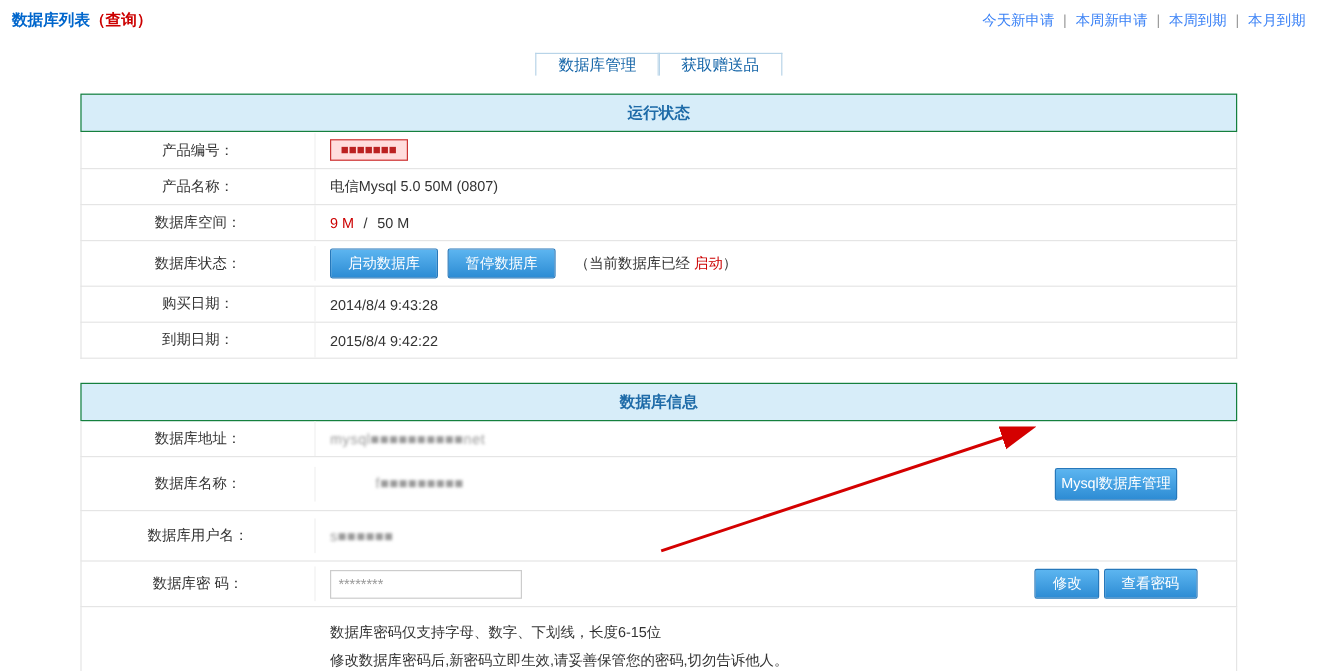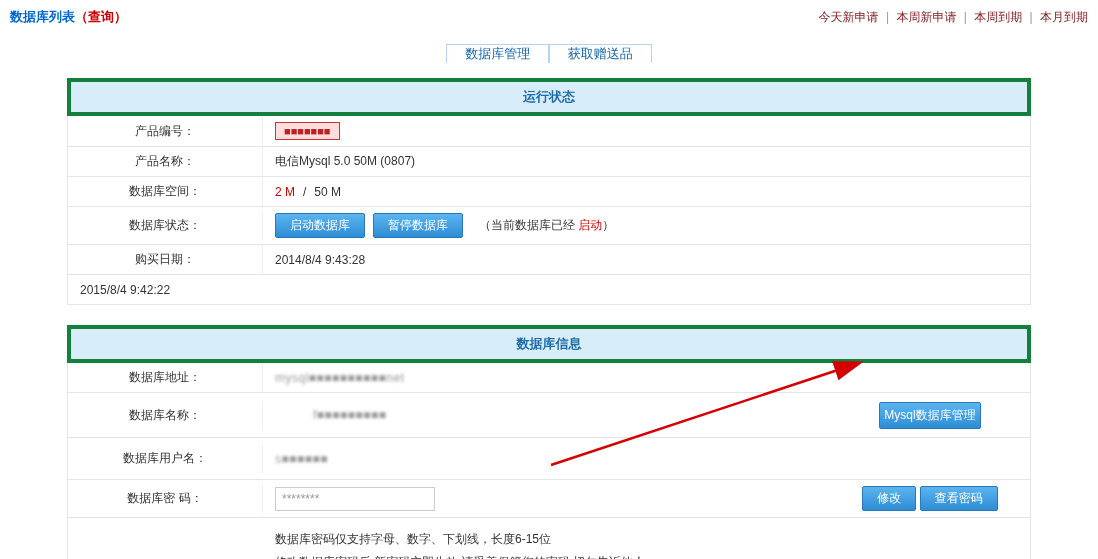--- a/index.html
+++ b/index.html
@@ -21,21 +21,21 @@
       font-weight: bold;
       font-size: 13px;
     }
     .title .query {
       color: #cc0000;
     }
     .top-links {
       font-size: 12px;
     }
     .top-links a {
-      color: #7f1d1d;
+      color: #3b82f6;
       text-decoration: none;
       cursor: pointer;
     }
     .top-links .sep {
       margin: 0 4px;
       color: #999;
     }
     .tabs {
       text-align: center;
       margin: 10px 0 15px;
@@ -51,21 +51,21 @@
       font-size: 13px;
     }
     .tab-btn + .tab-btn {
       margin-left: -4px;
     }
     .panel {
       margin: 0 67px 20px;
     }
     .panel-header {
       background: #d7edf9;
-      border: 4px solid #15803d;
+      border: 1px solid #15803d;
       text-align: center;
       padding: 6px 0;
       color: #1e6ba8;
       font-weight: bold;
       font-size: 13px;
     }
     .row {
       display: flex;
       border: 1px solid #e5e5e5;
       border-top: none;
@@ -176,40 +176,41 @@
         <span class="blurred-red">■■■■■■■</span>
       </div>
   </div>
   <div class="row">
     <div class="row-label">产品名称：</div>
     <div class="row-value">电信Mysql 5.0 50M (0807)</div>
   </div>
   <div class="row">
     <div class="row-label">数据库空间：</div>
     <div class="row-value">
-      <span class="red-text">2 M</span>
+      <span class="red-text">9 M</span>
         <span> / </span>
         <span>50 M</span>
     </div>
   </div>
   <div class="row">
     <div class="row-label">数据库状态：</div>
     <div class="row-value">
       <button class="blue-btn">启动数据库</button>
       <button class="blue-btn">暂停数据库</button>
       <span class="status-note">
         <span>（当前数据库已经 </span><span class="red-text">启动</span><span>）</span>
       </span>
     </div>
   </div>
   <div class="row">
     <div class="row-label">购买日期：</div>
     <div class="row-value">2014/8/4 9:43:28</div>
   </div>
   <div class="row">
+    <div class="row-label">到期日期：</div>
     <div class="row-value">2015/8/4 9:42:22</div>
   </div>
 </div>
 
 <div class="panel panel2">
   <div class="panel-header">数据库信息</div>
   <div class="row">
     <div class="row-label">数据库地址：</div>
     <div class="row-value">
         <span class="blurred-gray">mysql■■■■■■■■■■net</span>

